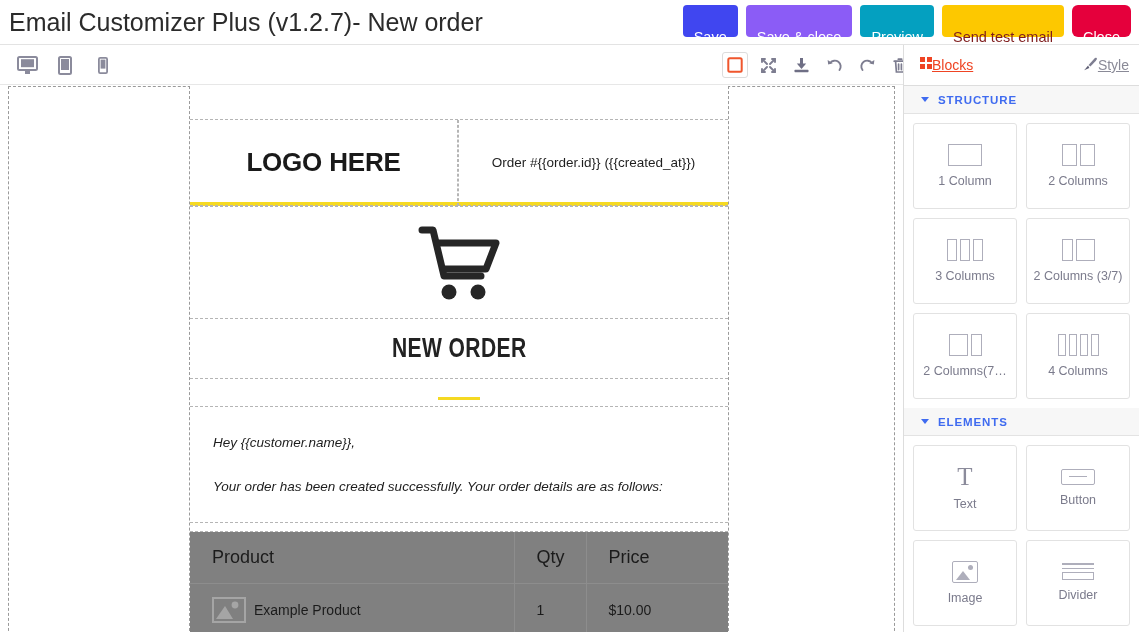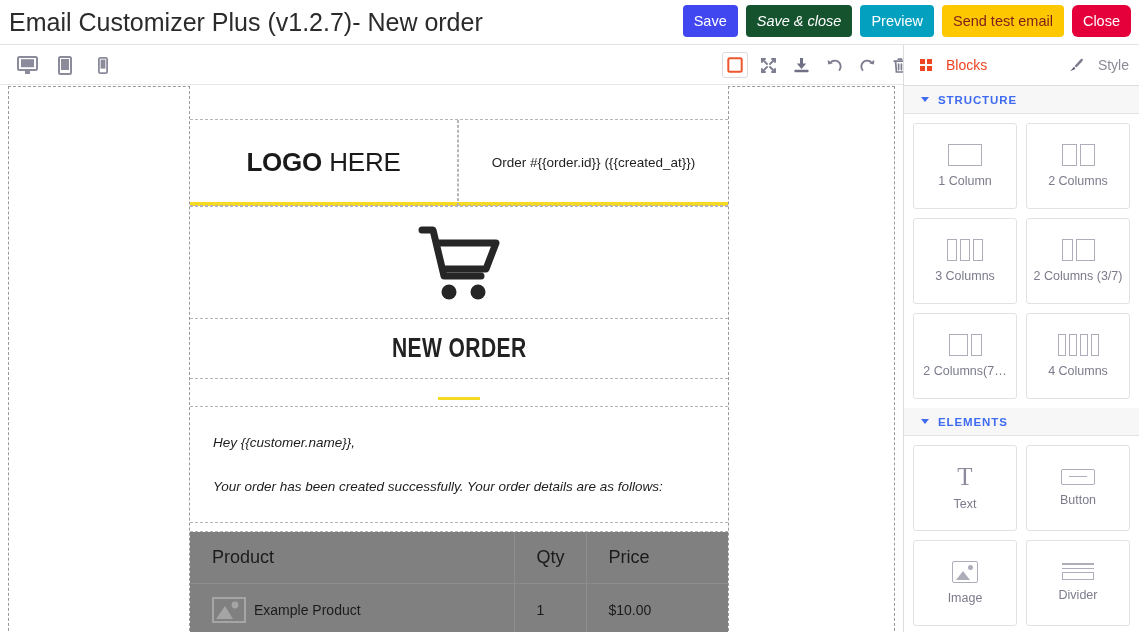--- a/index.html
+++ b/index.html
@@ -26,21 +26,21 @@
     white-space: nowrap;
   }
   #topbar-actions {
     position: absolute; right: 8px; top: 4px;
     height: 34px;
     display: flex; align-items: center; gap: 8px;
   }
   .tb-btn {
     height: 32px;
     border: none; border-radius: 4px;
-    padding: 0 11px;
+    padding: 16px 11px;
     font-size: 14.5px;
     font-family: "Liberation Sans", sans-serif;
     color: #ffffff;
     cursor: pointer;
     white-space: nowrap;
     line-height: 32px;
   }
 
   
   #toolbar {
@@ -105,21 +105,21 @@
     border: 1px dashed #b5b5b5;
     border-top: none; border-left: none;
     display: flex; align-items: center; justify-content: center;
   }
   #logo-text {
     font-size: 26px; letter-spacing: -0.2px;
     color: #1a1a1a;
     font-family: "Liberation Sans", sans-serif;
   }
   #logo-text b { font-weight: 700; }
-  #logo-text span { font-weight: 400; }
+  #logo-text span { font-weight: 700; }
   #order-cell {
     flex: 1; height: 86px;
     border: 1px dashed #b5b5b5;
     border-top: none; border-right: none;
     display: flex; align-items: center; justify-content: center;
   }
   #order-meta { font-size: 13.5px; color: #1f1f1f; }
 
   
   #cart-row {
@@ -208,22 +208,22 @@
     border-left: 1px solid #dddddd;
   }
   #side-tabs {
     position: relative;
     height: 41px;
     border-bottom: 1px solid #dddddd;
     display: flex; align-items: center;
     padding: 0 10px 0 16px;
   }
   .side-tab {
-    display: flex; align-items: center; gap: 14px;
-    font-size: 14px; cursor: pointer;
+    display: flex; align-items: flex-start; gap: 0;
+    font-size: 14px; cursor: pointer; text-decoration: underline;
   }
   .side-tab.active { color: #ef4423; }
   .side-tab.inactive { color: #8a8a97; margin-left: auto; }
   #grid-icon {
     display: inline-grid;
     grid-template-columns: 5px 5px;
     grid-template-rows: 5px 5px;
     gap: 2px;
   }
   #grid-icon i { background: #ef4423; display: block; }
@@ -297,21 +297,21 @@
   .div-glyph i { display:block; width: 32px; height: 1.8px; background:#aeaebb; }
   .div-glyph .box { width: 32px; height: 8px; border: 1.5px solid #aeaebb; background:none; }
 </style>
 </head>
 <body>
 
 <div id="topbar">
   <div id="app-title">Email Customizer Plus (v1.2.7)- New order</div>
   <div id="topbar-actions">
     <button class="tb-btn" style="background: rgb(64, 70, 240); color: rgb(255, 255, 255);">Save</button>
-    <button class="tb-btn" style="background: #14532d; color: rgb(255, 255, 255); font-style: italic;">Save &amp; close</button>
+    <button class="tb-btn" style="background: #8b5cf6; color: rgb(255, 255, 255);">Save &amp; close</button>
     <button class="tb-btn" style="background: rgb(4, 160, 192); color: rgb(255, 255, 255);">Preview</button>
     <button class="tb-btn" style="background: rgb(253, 200, 0); color: #7f1d1d;">Send test email</button>
     <button class="tb-btn" style="background: rgb(229, 0, 60); color: rgb(255, 255, 255); border-radius: 6px;">Close</button>
   </div>
 </div>
 
 <div id="toolbar">
   <div id="device-group">
     <div class="dev-icon" title="desktop">
       <svg width="21" height="19" viewBox="0 0 21 19">

